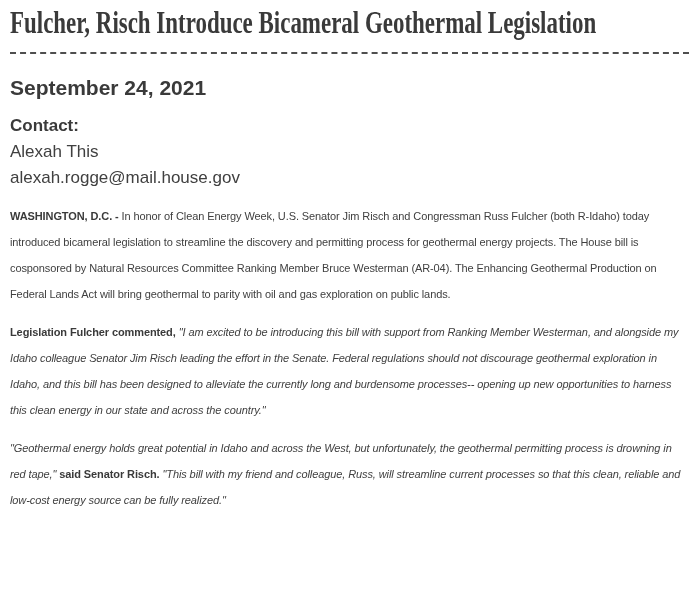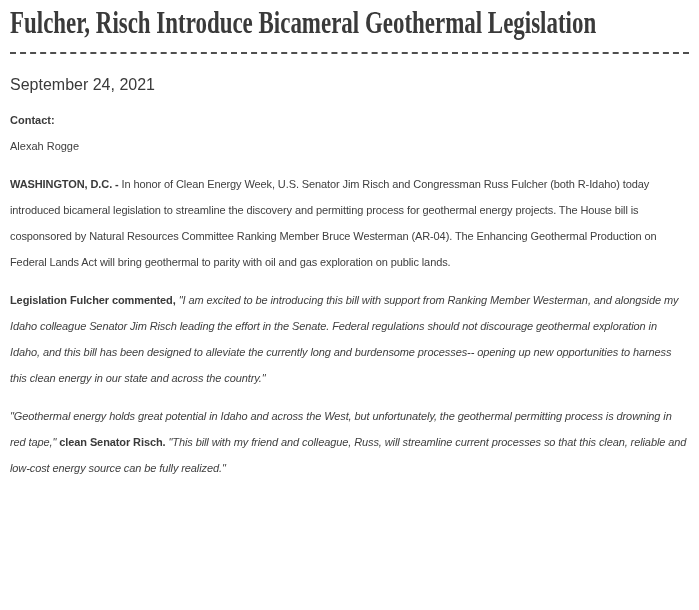--- a/index.html
+++ b/index.html
@@ -26,27 +26,27 @@
     letter-spacing: 0;
   }
   hr.title-divider {
     border: 0;
     border-top: 2px dashed #4f4f4f;
     margin: 14px 0 0 0;
     height: 0;
   }
   .article-date {
     margin: 22px 0 0 0;
-    font-size: 16px;
-    font-weight: normal;
+    font-size: 21px;
+    font-weight: bold;
     color: #3a3a3a;
   }
   .contact-block {
     margin: 13px 0 0 0;
-    font-size: 11px;
+    font-size: 17px;
     line-height: 26px;
   }
   .contact-block .contact-label { font-weight: bold; color: #3a3a3a; }
   p.body-para {
     margin: 12px 0 0 0;
     font-size: 11px;
     line-height: 26px;
     letter-spacing: -0.1px;
     color: #404040;
   }
@@ -59,30 +59,31 @@
 <div class="title-wrap">
   <h1 class="page-title">Fulcher, Risch Introduce Bicameral Geothermal Legislation</h1>
 </div>
 
 <hr class="title-divider">
 
 <p class="article-date">September 24, 2021</p>
 
 <div class="contact-block">
   <div class="contact-label">Contact:</div>
-  <div>Alexah Rogge</div>
+  <div>Alexah This</div>
+  <div>alexah.rogge@mail.house.gov</div>
 </div>
 
 <p class="body-para">
   <strong>WASHINGTON, D.C. -</strong>
   <span>In honor of Clean Energy Week, U.S. Senator Jim Risch and Congressman Russ Fulcher (both R-Idaho) today introduced bicameral legislation to streamline the discovery and permitting process for geothermal energy projects. The House bill is cosponsored by Natural Resources Committee Ranking Member Bruce Westerman (AR-04). The Enhancing Geothermal Production on Federal Lands Act will bring geothermal to parity with oil and gas exploration on public lands.</span>
 </p>
 
 <p class="body-para">
   <strong>Legislation Fulcher commented,</strong>
   <em>"I am excited to be introducing this bill with support from Ranking Member Westerman, and alongside my Idaho colleague Senator Jim Risch leading the effort in the Senate. Federal regulations should not discourage geothermal exploration in Idaho, and this bill has been designed to alleviate the currently long and burdensome processes-- opening up new opportunities to harness this clean energy in our state and across the country."</em>
 </p>
 
 <p class="body-para">
   <em>"Geothermal energy holds great potential in Idaho and across the West, but unfortunately, the geothermal permitting process is drowning in red tape,"</em>
-  <strong>clean Senator Risch.</strong>
+  <strong>said Senator Risch.</strong>
   <em>"This bill with my friend and colleague, Russ, will streamline current processes so that this clean, reliable and low-cost energy source can be fully realized."</em>
 </p>
 
 </body></html>

